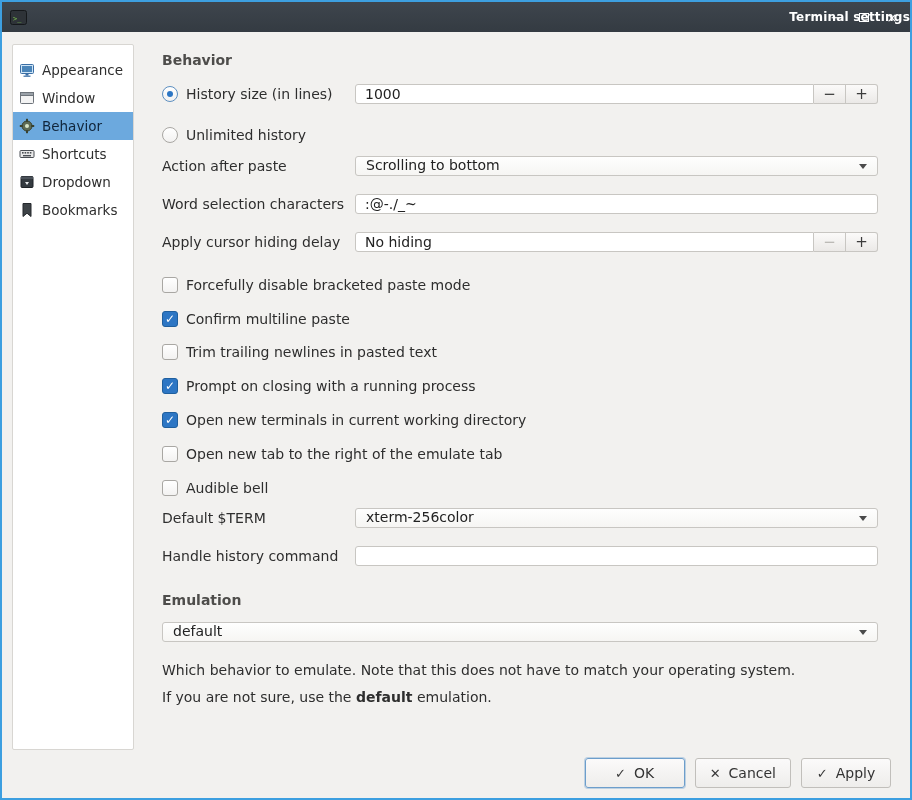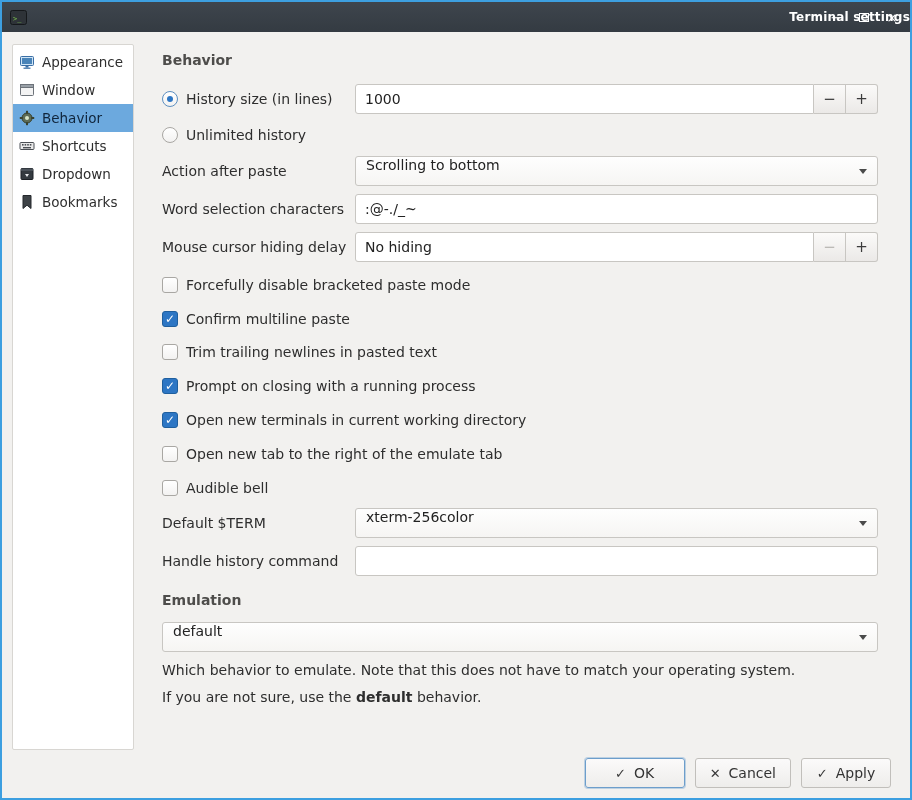--- a/index.html
+++ b/index.html
@@ -19,31 +19,31 @@
     position:absolute;left:0;right:0;text-align:right;
     font-weight:bold;font-size:12px;letter-spacing:.2px;z-index:1;
   }
   .win-controls{margin-left:auto;display:flex;align-items:center;gap:16px;padding-right:12px;z-index:2;}
   .win-btn{font-size:13px;line-height:1;color:#fff;cursor:default;display:flex;align-items:center;justify-content:center;width:12px;height:12px;}
   .win-restore::before{content:"";display:block;width:8px;height:7px;border:1px solid #fff;}
   
   .sidebar{
     position:absolute;left:10px;top:42px;width:122px;bottom:48px;
     background:#fff;border:1px solid #d8d6d2;border-radius:2px;
-    padding-top:3px;box-sizing:border-box;
+    padding-top:11px;box-sizing:border-box;
   }
   .side-item{
     display:flex;align-items:center;gap:7px;height:28px;
     padding-left:6px;font-size:13.5px;color:#2e2e2e;cursor:default;
   }
   .side-item[data-selected="true"]{background:#6ca9de;color:#10253b;}
   .side-icon{width:16px;height:16px;flex:none;display:flex;align-items:center;justify-content:center;}
   
   .heading{position:absolute;left:160px;font-weight:bold;font-size:14px;color:#4e4d4b;}
-  .row{position:absolute;left:160px;right:32px;height:30px;display:flex;align-items:center;gap:8px;}
+  .row{position:absolute;left:160px;right:32px;height:20px;display:flex;align-items:center;gap:8px;}
   .row-sm{height:22px;}
   .ctl-label{font-size:14px;color:#2e2e2e;white-space:nowrap;}
   .ctl{position:absolute;left:193px;right:0;top:0;bottom:0;display:flex;align-items:stretch;}
   .ctl-full{position:absolute;left:0;right:0;top:0;bottom:0;display:flex;align-items:stretch;}
   
   .entry{
     flex:1;min-width:0;height:auto;box-sizing:border-box;
     border:1px solid #c8c6c2;border-radius:3px;background:#fff;
     font:inherit;font-size:14px;color:#222;padding:0 9px;outline:none;
   }
@@ -215,21 +215,21 @@
   </div>
 
   <div class="row" style="top:192px">
     <span class="ctl-label">Word selection characters</span>
     <div class="ctl">
       <input class="entry" value=":@-./_~" style="">
     </div>
   </div>
 
   <div class="row" style="top:230px">
-    <span class="ctl-label">Mouse cursor hiding delay</span>
+    <span class="ctl-label">Apply cursor hiding delay</span>
     <div class="ctl">
       <input class="entry entry-spin" value="No hiding" style="">
       <span class="spin-btn" data-disabled="true">−</span>
       <span class="spin-btn plus">+</span>
     </div>
   </div>
 
   <div class="row row-sm" style="top:272px">
     <span class="checkbox" data-checked="false"></span>
     <span class="chk-label">Forcefully disable bracketed paste mode</span>
@@ -279,21 +279,21 @@
 
   <div class="row" style="top:620px">
     <div class="ctl-full">
       <div class="combo">
         <span>default</span>
       </div>
     </div>
   </div>
 
   <div class="help" style="top:660px">Which behavior to emulate. Note that this does not have to match your operating system.</div>
-  <div class="help" style="top:687px"><span>If you are not sure, use the </span><b>default</b><span> behavior.</span></div>
+  <div class="help" style="top:687px"><span>If you are not sure, use the </span><b>default</b><span> emulation.</span></div>
 
   <div class="footer">
     <div class="btn btn-ok">
       <span class="b-icon">✓</span>
       <span>OK</span>
     </div>
     <div class="btn btn-cancel">
       <span class="b-icon">✕</span>
       <span>Cancel</span>
     </div>

